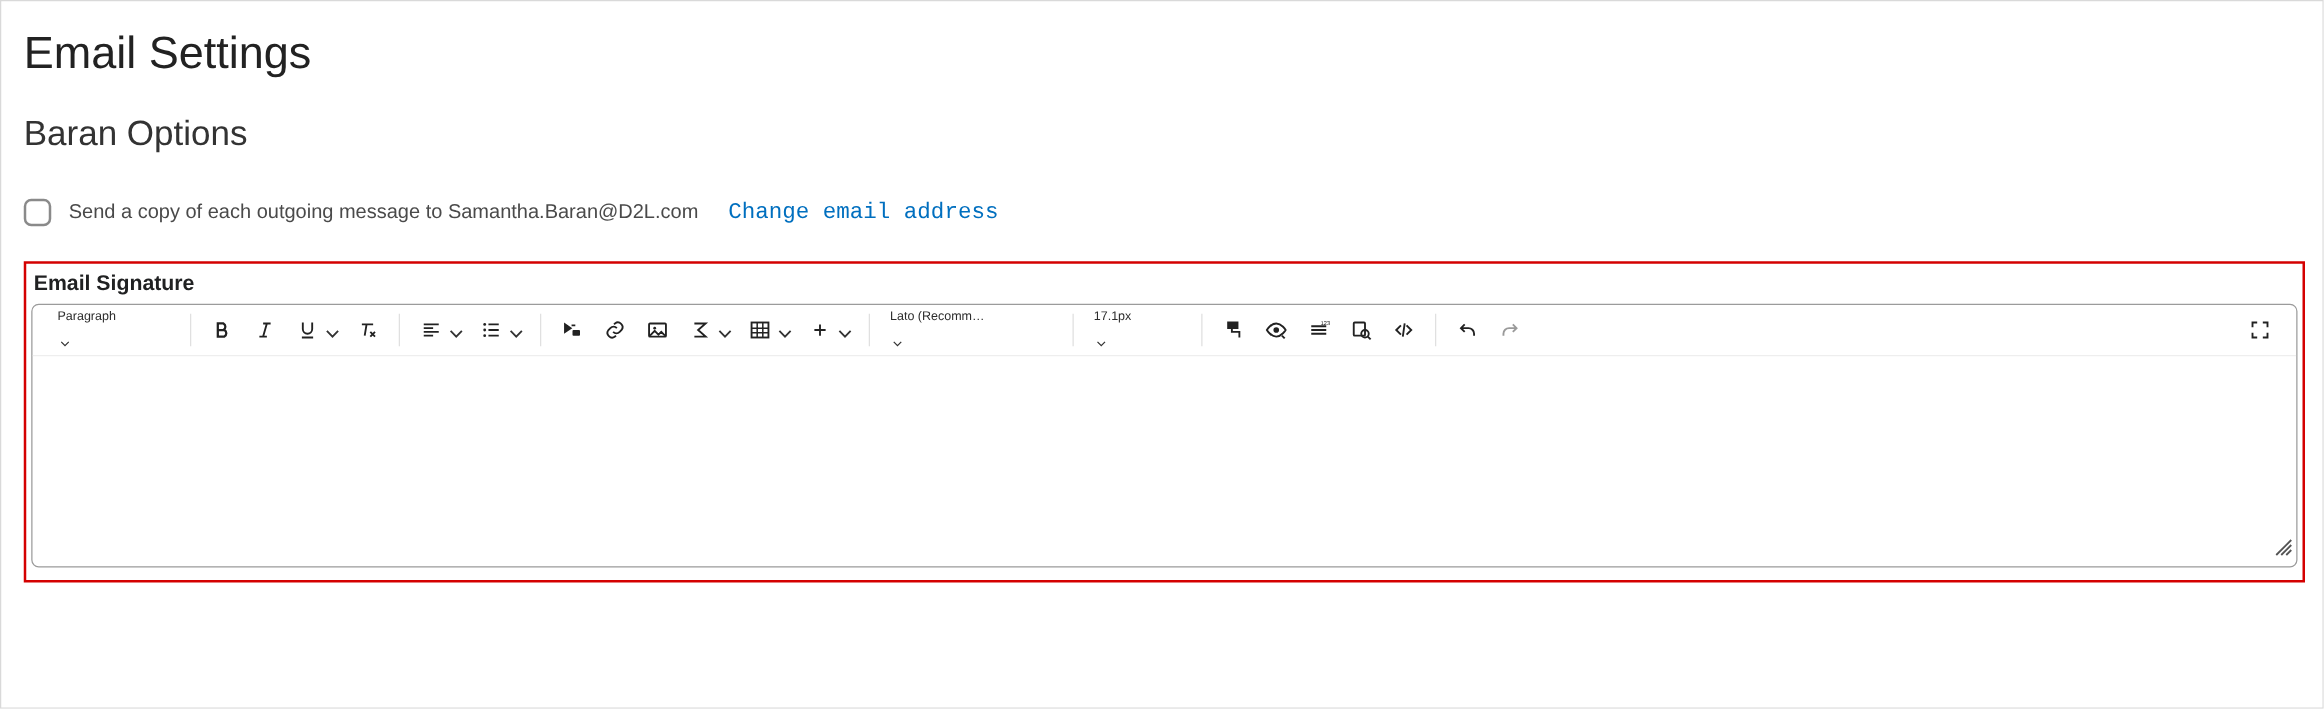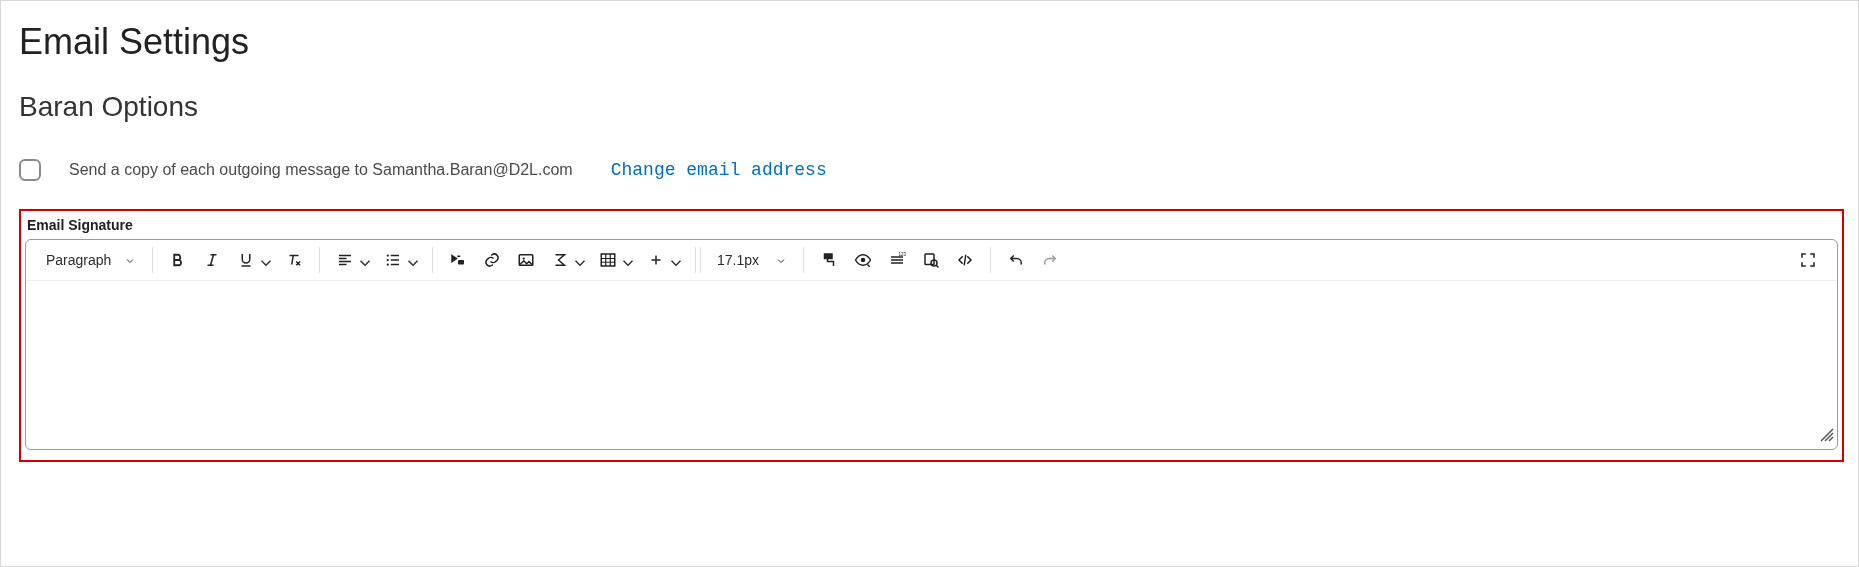--- a/index.html
+++ b/index.html
@@ -24,21 +24,21 @@
   }
   h2.section-title {
     font-size: 28px;
     font-weight: 400;
     margin: 0 0 36px 0;
     color: #333;
   }
   .option-row {
     display: flex;
     align-items: center;
-    gap: 28px;
+    gap: 14px;
     margin-bottom: 28px;
   }
   .checkbox {
     width: 22px;
     height: 22px;
     border: 2px solid #8a8a8a;
     border-radius: 6px;
     cursor: pointer;
   }
   .option-label {
@@ -51,21 +51,21 @@
     text-decoration: none;
     cursor: pointer;
     margin-left: 10px;
     font-family: Liberation Mono, monospace;
   }
   .highlight-box {
     border: 2px solid #d40000;
     padding: 2px 4px 10px 4px;
   }
   .sig-label {
-    font-size: 14px;
+    font-size: 17px;
     font-weight: 700;
     color: #202122;
     margin: 4px 0 6px 2px;
     display: block;
   }
   .editor-wrap {
     border: 1px solid #9b9b9b;
     border-radius: 6px;
     background: #fff;
     overflow: hidden;
@@ -98,27 +98,28 @@
     height: 30px;
     padding: 0 8px;
     cursor: pointer;
     color: #2d2d2d;
     background: transparent;
     border: none;
     border-radius: 4px;
   }
   .btn svg { width: 18px; height: 18px; display:block; }
   .sel-text {
-    font-size: 14px;
+    font-size: 10px;
     color: #2d2d2d;
     display: inline-flex;
-    align-items: center;
+    align-items: flex-start;
     gap: 10px;
     min-width: 90px;
     justify-content: space-between;
+    flex-direction: column;
   }
   .font-sel .sel-text { min-width: 130px; }
   .size-sel .sel-text { min-width: 70px; }
   .chev {
     width: 12px; height: 12px; display:inline-block;
   }
   .spacer { flex: 1; }
   .editor-area {
     min-height: 168px;
     padding: 8px;
@@ -275,20 +276,32 @@
             <span class="chev" style="margin-left:2px;">
               <svg viewBox="0 0 24 24" width="10" height="10">
                   <path d="M6 9l6 6 6-6" fill="none" stroke="#333" stroke-width="2"></path>
                 </svg>
             </span>
           </button>
         </div>
 
         <div class="divider"></div>
 
+        <div class="grp font-sel">
+          <div class="sel">
+            <span class="sel-text">
+              <span>Lato (Recomm…</span>
+              <span class="chev">
+                <svg viewBox="0 0 24 24" width="12" height="12">
+                    <path d="M6 9l6 6 6-6" fill="none" stroke="#333" stroke-width="2"></path>
+                  </svg>
+              </span>
+            </span>
+          </div>
+        </div>
 
         <div class="divider"></div>
 
         <div class="grp size-sel">
           <div class="sel">
             <span class="sel-text">
               <span>17.1px</span>
               <span class="chev">
                 <svg viewBox="0 0 24 24" width="12" height="12">
                     <path d="M6 9l6 6 6-6" fill="none" stroke="#333" stroke-width="2"></path>

